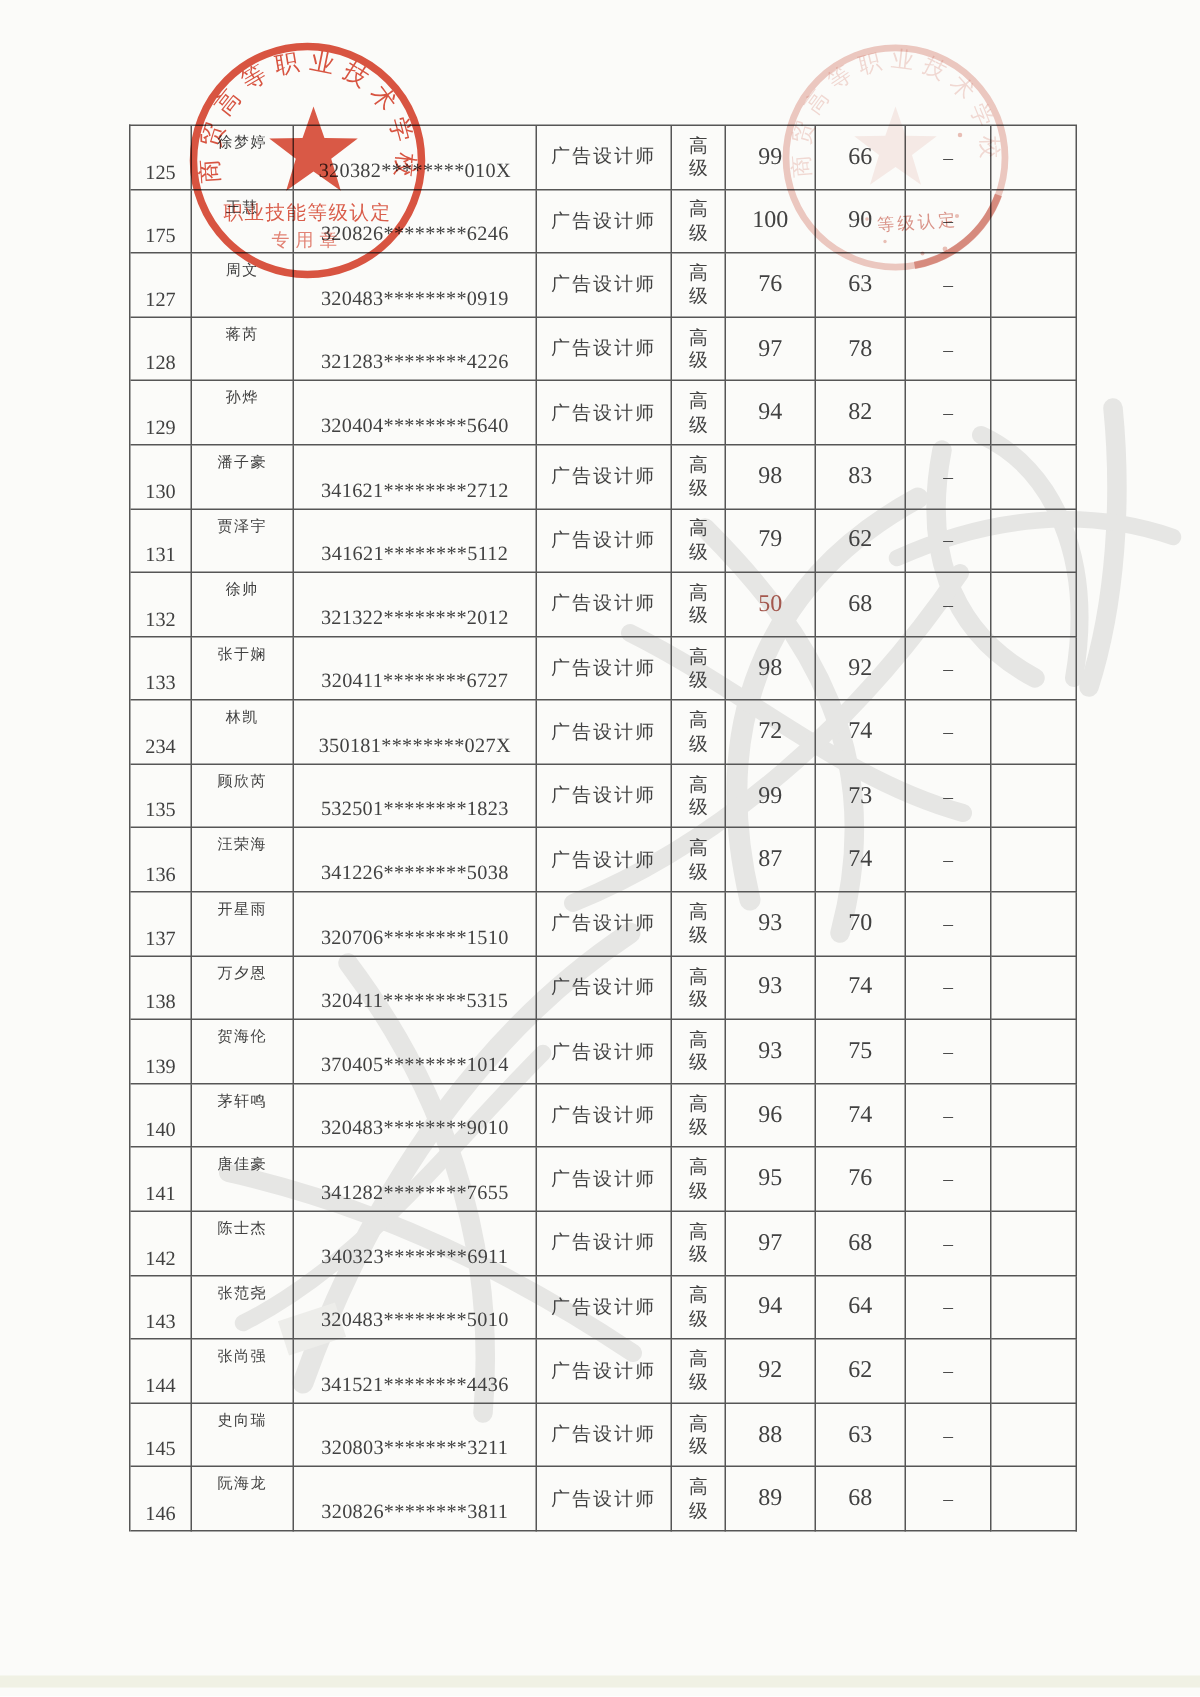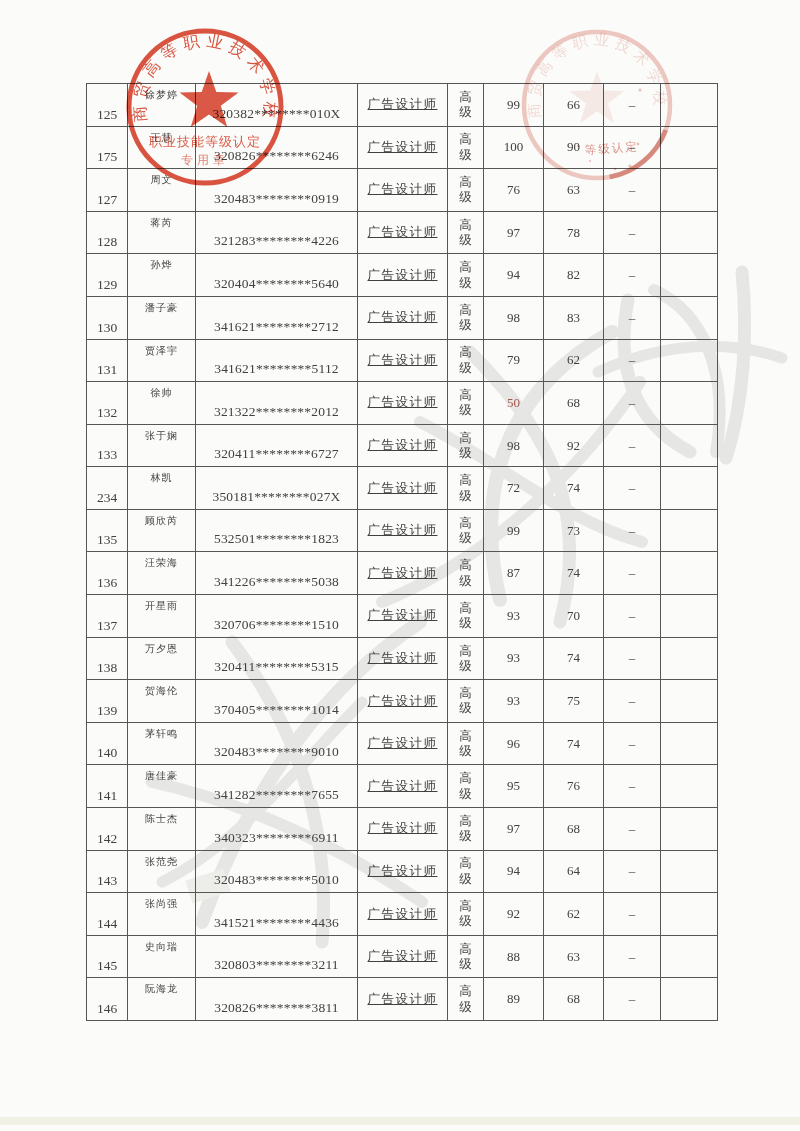--- a/index.html
+++ b/index.html
@@ -41,23 +41,23 @@
   }
   .cell{
     border-right:1px solid var(--border);
     border-bottom:1px solid var(--border);
     display:flex;align-items:center;justify-content:center;
     overflow:hidden;
   }
   .cell.no{align-items:flex-end;padding-bottom:3px;font-size:13.5px;}
   .cell.name{align-items:flex-start;padding-top:4px;font-size:10px;letter-spacing:1px;}
   .cell.id{align-items:flex-end;padding-bottom:4px;font-size:13.5px;white-space:nowrap;letter-spacing:.2px;}
-  .cell.job{font-size:12.5px;letter-spacing:1.5px;text-decoration:underline;}
+  .cell.job{font-size:12.5px;letter-spacing:1.5px;}
   .cell.level{flex-direction:column;justify-content:space-evenly;font-size:12.5px;line-height:1;padding:4px 0;}
-  .cell.score{font-size:13px;}
+  .cell.score{font-size:16px;}
   .cell.score.flag{color:var(--flag-red);}
   .cell.remark{font-size:13px;}
   
   .stamp{position:absolute;z-index:2;mix-blend-mode:multiply;pointer-events:none;}
   .stamp.left{left:123px;top:22px;}
   .stamp.right{left:520px;top:26px;}
   .seal-text{font-family:"Liberation Serif","DejaVu Serif",serif;}
 </style>
 </head>
 <body>

